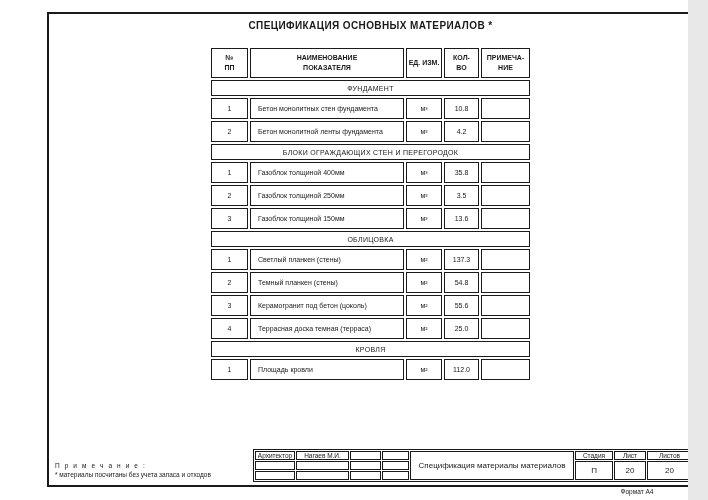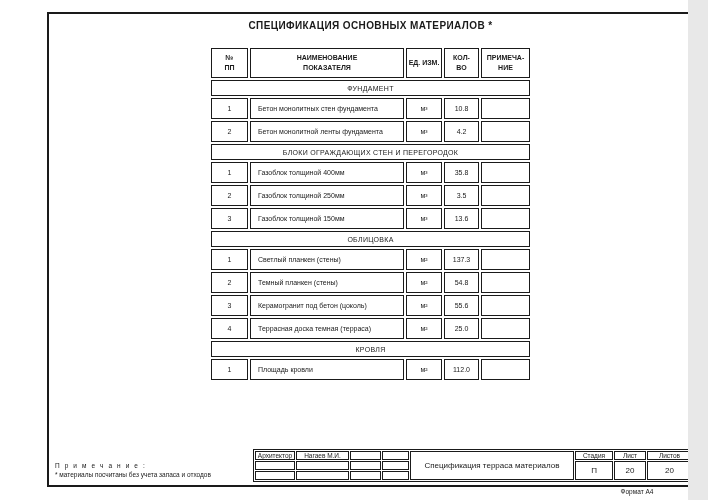--- a/index.html
+++ b/index.html
@@ -182,21 +182,21 @@
         <col style="width:38px">
         <col style="width:32px">
         <col style="width:45px">
     </colgroup>
     <tbody>
         <tr>
       <td>Архитектор</td>
       <td>Нагаев М.И.</td>
       <td></td>
       <td></td>
-      <td class="mid" rowspan="3">Спецификация терраса материалов</td>
+      <td class="mid" rowspan="3">Спецификация материалы материалов</td>
       <td>Стадия</td>
       <td>Лист</td>
       <td>Листов</td>
     </tr>
     <tr>
       <td></td>
       <td></td>
       <td></td>
       <td></td>
       <td class="val" rowspan="2">П</td>

